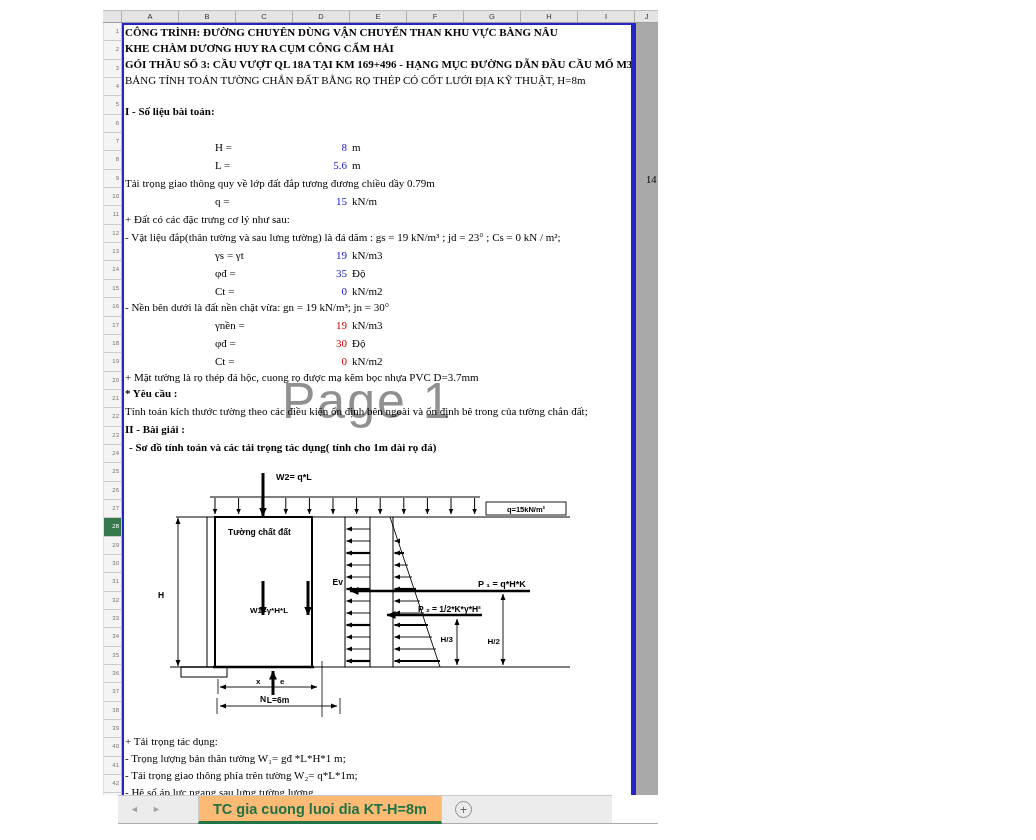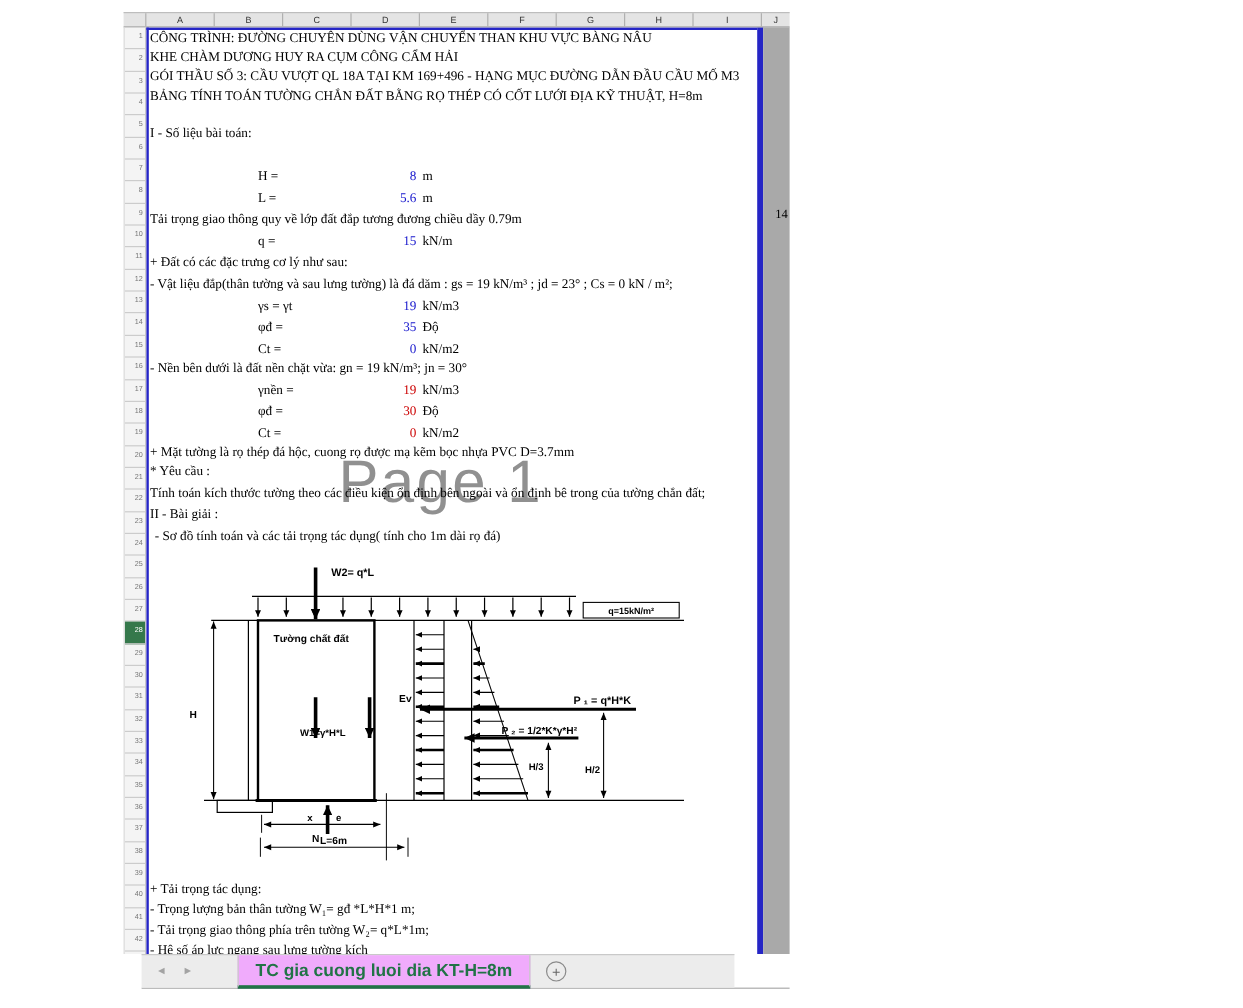--- a/index.html
+++ b/index.html
@@ -21,35 +21,35 @@
   .rh.sel{background:#35784b;color:#fff;}
   
   .page{position:absolute;left:122px;top:23px;width:509px;height:772px;background:#fff;
         border-left:2px solid #2525c5;border-top:2px solid #2525c5;overflow:hidden;box-sizing:border-box;}
   .pb-right{position:absolute;left:631px;top:23px;width:5px;height:772px;background:#2525c5;}
   .outside{position:absolute;left:636px;top:23px;width:22px;height:772px;background:#a9a9a9;overflow:hidden;}
   .ovf{position:absolute;left:10px;top:151px;font-size:10.5px;color:#000;}
   .watermark{position:absolute;left:158px;top:347px;font-family:"Liberation Sans",sans-serif;
              font-size:50px;letter-spacing:2px;color:rgba(125,125,125,0.85);white-space:nowrap;z-index:1;text-align:right;}
   .line{position:absolute;left:1px;font-size:11px;line-height:15px;white-space:nowrap;color:#000;z-index:2;}
-  .b{font-weight:normal;}
+  .b{font-weight:bold;}
   .pline{position:absolute;left:0;width:100%;height:15px;font-size:11px;line-height:15px;white-space:nowrap;z-index:2;}
   .plab{position:absolute;left:91px;}
   .pval{position:absolute;left:146px;width:77px;text-align:right;}
   .punit{position:absolute;left:228px;}
   .blue{color:#1414cc;}
   .red{color:#cc0000;}
   .diagram{position:absolute;left:26px;top:440px;z-index:2;}
   .diagram text{font-family:"Liberation Sans","DejaVu Sans",sans-serif;font-weight:bold;fill:#000;}
   
   .tabbar{position:absolute;left:118px;top:795px;width:494px;height:28px;background:#ececec;
           border-top:1px solid #c9c9c9;box-sizing:border-box;font-family:"Liberation Sans",sans-serif;z-index:3;}
   .tnav{position:absolute;top:8px;font-size:9px;color:#a3a3a3;}
   .tnav.l{left:12px;} .tnav.r{left:34px;}
-  .sheet-tab{position:absolute;left:80px;top:0;height:28px;background:#f0abfc;border-left:1px solid #c9c9c9;
+  .sheet-tab{position:absolute;left:80px;top:0;height:28px;background:#fdba74;border-left:1px solid #c9c9c9;
              border-right:1px solid #c9c9c9;border-bottom:3px solid #217346;display:flex;align-items:center;
              padding:0 14px;box-sizing:border-box;color:#217346;font-weight:bold;font-size:14.5px;white-space:nowrap;}
   .addbtn{position:absolute;left:337px;top:5px;width:17px;height:17px;border:1px solid #8a8a8a;border-radius:50%;
           display:flex;align-items:center;justify-content:center;font-size:12px;color:#666;box-sizing:border-box;}
   .tab-underline{position:absolute;left:118px;top:823px;width:540px;height:1px;background:#ababab;}
 </style>
 </head>
 <body>
 
 <div class="stage">
@@ -279,21 +279,21 @@
       <text x="350" y="179" font-size="8" text-anchor="end">H/2</text>
       <text x="106" y="219" font-size="8">x</text>
       <text x="130" y="219" font-size="8">e</text>
       <text x="110" y="237" font-size="8.5">N</text>
       <text x="128" y="238" font-size="8.5" text-anchor="middle">L=6m</text>
     </svg>
 
     <div class="line" style="top:709px">+ Tải trọng tác dụng:</div>
     <div class="line" style="top:726px">- Trọng lượng bản thân tường W₁= gđ *L*H*1 m;</div>
     <div class="line" style="top:743px">- Tải trọng giao thông phía trên tường W₂= q*L*1m;</div>
-    <div class="line" style="top:760px">- Hệ số áp lực ngang sau lưng tường kích</div>
+    <div class="line" style="top:760px">- Hệ số áp lực ngang sau lưng tường lượng</div>
   </div>
 
   <div class="pb-right"></div>
   <div class="outside">
     <span class="ovf">14</span>
   </div>
 
   <div class="tabbar">
     <span class="tnav l">◄</span>
     <span class="tnav r">►</span>

